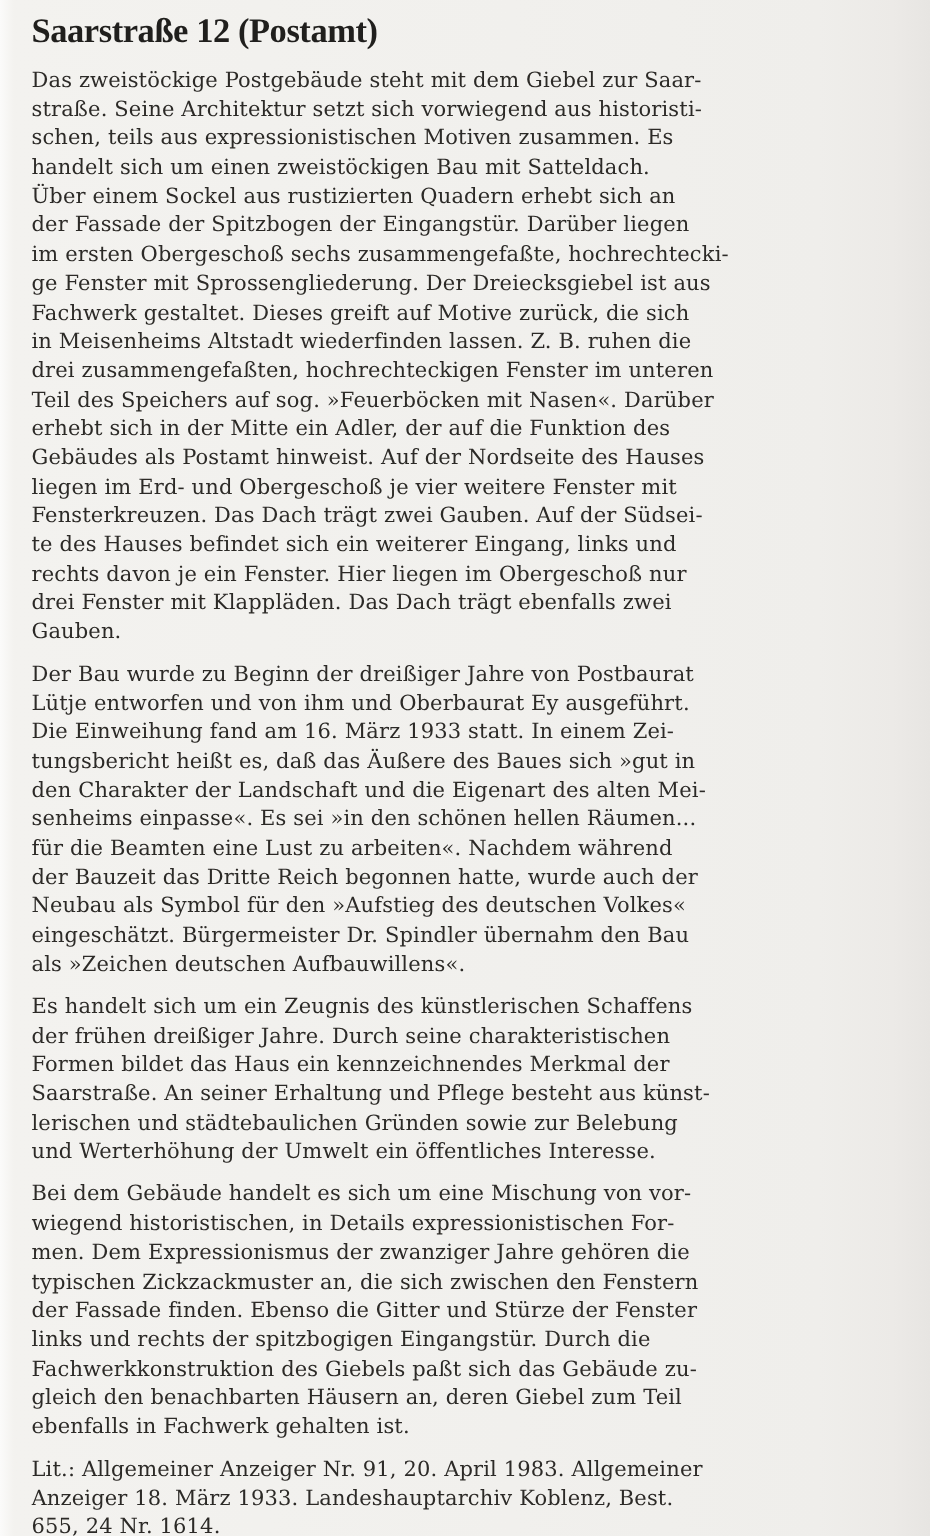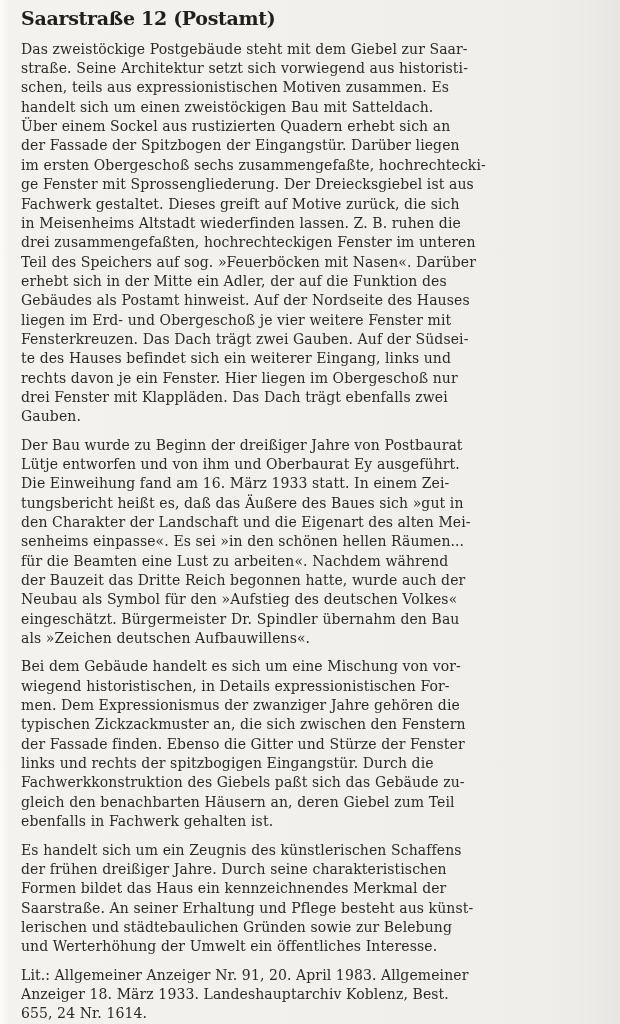--- a/index.html
+++ b/index.html
@@ -21,26 +21,27 @@
     font-family: "DejaVu Serif", "Liberation Serif", serif;
     color: #2c2a27;
   }
   .page {
     box-sizing: border-box;
     width: 620px;
     height: 1024px;
     padding: 7px 14px 0 21px;
   }
   .page-title {
-    font-size: 19px;
+    font-size: 23px;
     font-weight: bold;
     letter-spacing: -0.3px;
     color: #201f1d;
     margin: 0 0 9px 0;
     line-height: 1.25;
+    font-family: Liberation Serif, serif;
   }
   .para {
     font-size: 14px;
     line-height: 19.35px;
     white-space: pre;
     letter-spacing: 0.1px;
     margin: 0 0 9px 0;
     overflow: hidden;
   }
   .para.lit {
@@ -79,33 +80,33 @@
 Die Einweihung fand am 16. März 1933 statt. In einem Zei-
 tungsbericht heißt es, daß das Äußere des Baues sich »gut in
 den Charakter der Landschaft und die Eigenart des alten Mei-
 senheims einpasse«. Es sei »in den schönen hellen Räumen...
 für die Beamten eine Lust zu arbeiten«. Nachdem während
 der Bauzeit das Dritte Reich begonnen hatte, wurde auch der
 Neubau als Symbol für den »Aufstieg des deutschen Volkes«
 eingeschätzt. Bürgermeister Dr. Spindler übernahm den Bau
 als »Zeichen deutschen Aufbauwillens«.</div>
 
+  <div class="para">Es handelt sich um ein Zeugnis des künstlerischen Schaffens
+der frühen dreißiger Jahre. Durch seine charakteristischen
+Formen bildet das Haus ein kennzeichnendes Merkmal der
+Saarstraße. An seiner Erhaltung und Pflege besteht aus künst-
+lerischen und städtebaulichen Gründen sowie zur Belebung
+und Werterhöhung der Umwelt ein öffentliches Interesse.</div>
+
   <div class="para">Bei dem Gebäude handelt es sich um eine Mischung von vor-
 wiegend historistischen, in Details expressionistischen For-
 men. Dem Expressionismus der zwanziger Jahre gehören die
 typischen Zickzackmuster an, die sich zwischen den Fenstern
 der Fassade finden. Ebenso die Gitter und Stürze der Fenster
 links und rechts der spitzbogigen Eingangstür. Durch die
 Fachwerkkonstruktion des Giebels paßt sich das Gebäude zu-
 gleich den benachbarten Häusern an, deren Giebel zum Teil
 ebenfalls in Fachwerk gehalten ist.</div>
 
-  <div class="para">Es handelt sich um ein Zeugnis des künstlerischen Schaffens
-der frühen dreißiger Jahre. Durch seine charakteristischen
-Formen bildet das Haus ein kennzeichnendes Merkmal der
-Saarstraße. An seiner Erhaltung und Pflege besteht aus künst-
-lerischen und städtebaulichen Gründen sowie zur Belebung
-und Werterhöhung der Umwelt ein öffentliches Interesse.</div>
-
   <div class="para lit">Lit.: Allgemeiner Anzeiger Nr. 91, 20. April 1983. Allgemeiner
 Anzeiger 18. März 1933. Landeshauptarchiv Koblenz, Best.
 655, 24 Nr. 1614.</div>
 </div>
 
 </body></html>

